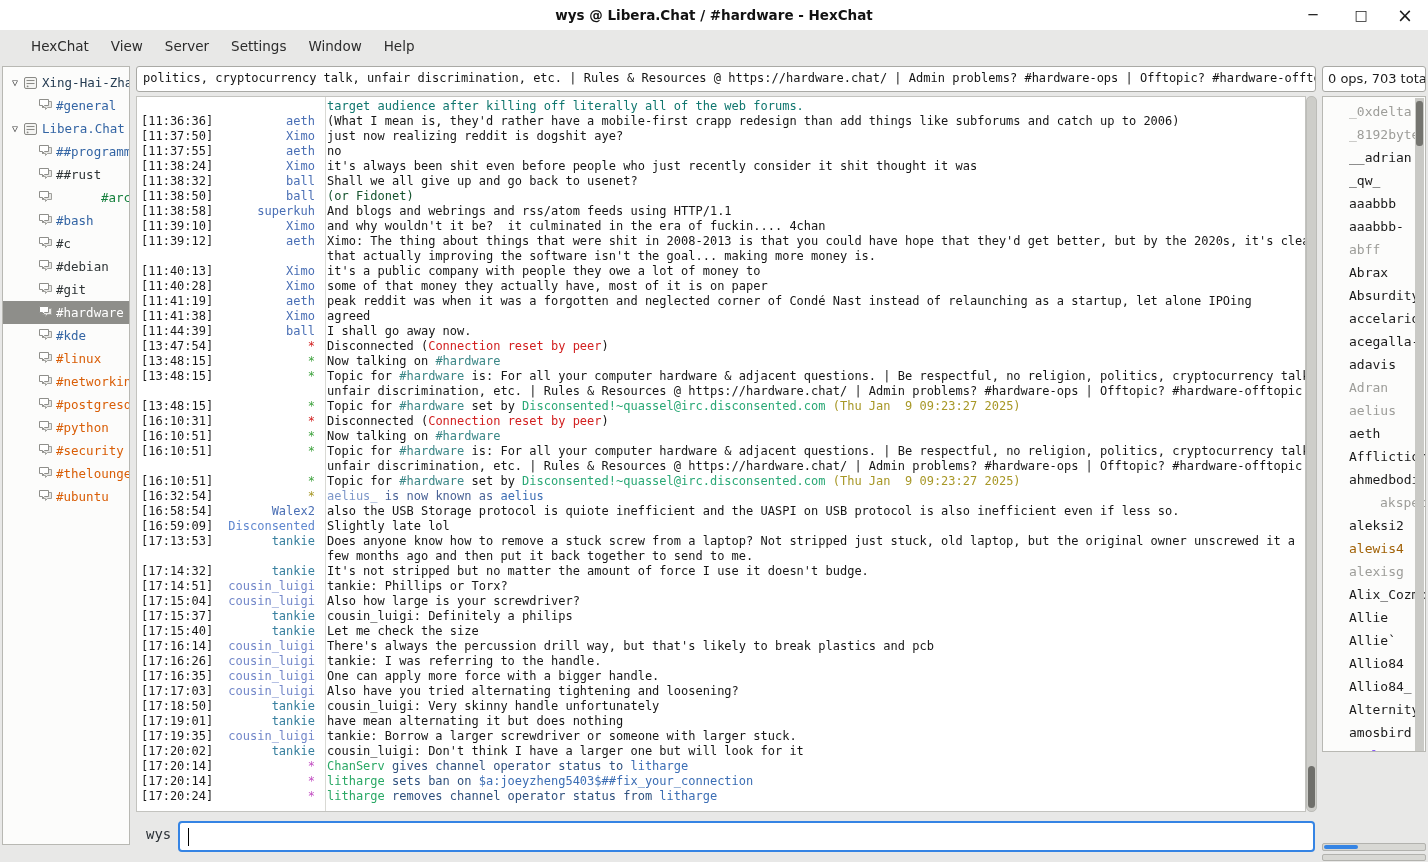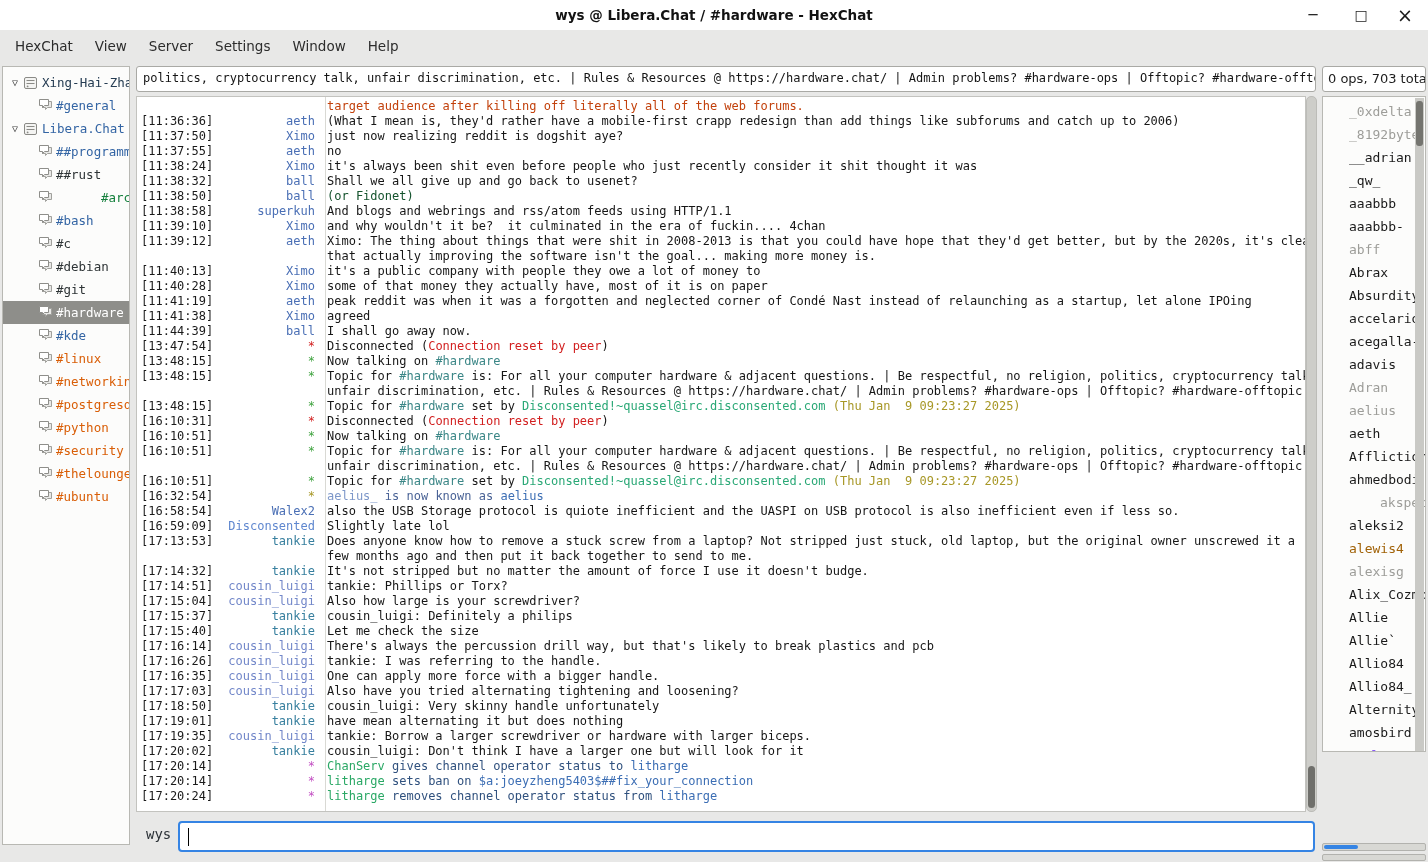--- a/index.html
+++ b/index.html
@@ -4,21 +4,21 @@
 <style>
   *{margin:0;padding:0;box-sizing:border-box}
   html,body{width:1428px;height:862px}
   body{background:#e8e8e7;font-family:"DejaVu Sans",sans-serif;position:relative;overflow:hidden}
   .titlebar{position:absolute;left:0;top:0;width:1428px;height:30px;background:#ffffff}
   .title{position:absolute;left:0;top:0;width:100%;height:30px;line-height:30px;text-align:center;font-weight:bold;font-size:13.5px;color:#121212}
   .wc{position:absolute;top:0;width:30px;height:30px;line-height:30px;text-align:center;color:#1a1a1a;cursor:default}
   .min{right:100px;font-size:15px}
   .max{right:52px;font-size:14px}
   .close{right:8px;font-size:19px}
-  .menubar{position:absolute;left:0;top:30px;width:1428px;height:32px;display:flex;align-items:center;padding-left:4px}
+  .menubar{position:absolute;left:0;top:30px;width:1428px;height:32px;display:flex;align-items:center;padding-left:20px}
   .menu-item{padding:5px 11px;font-size:13.5px;color:#2c2c2c;cursor:default}
   .tree{position:absolute;left:2px;top:66px;width:128px;height:779px;background:#fcfcfb;border:1px solid #b8b8b3;padding-top:4px;overflow:hidden}
   .trow{height:23px;display:flex;align-items:center;font-family:"DejaVu Sans Mono",monospace;font-size:12.5px;white-space:pre;overflow:hidden;padding-left:34px;cursor:default}
   .trow.srv{padding-left:4px}
   .trow.sel{background:#8e8e8a}
   .exp{width:16px;flex:none;font-size:10px;color:#3f3f3f;text-align:center}
   .ticon{width:19px;flex:none;display:flex;align-items:center}
   .tlabel{flex:1;overflow:hidden}
   .splitter{position:absolute;left:130px;top:66px;width:6px;height:779px}
   .topic{position:absolute;left:136px;top:66px;width:1180px;height:26px;background:#fff;border:1px solid #a9a9a5;border-radius:3px;font-family:"DejaVu Sans Mono",monospace;font-size:12px;line-height:23px;color:#141414;padding:0 6px;white-space:pre;overflow:hidden}
@@ -144,21 +144,21 @@
             <path d="M5.5 3.5h9v6h-4l-2 2v-2h-3z" fill="#e8e8e6" stroke="#a0a09c"></path>
             <path d="M2.5 1.5h9v6h-4l-2 2v-2h-3z" fill="#ffffff" stroke="#8e8e8a"></path>
           </svg></span><span class="tlabel" style="color: rgb(217, 94, 7);">#ubuntu</span></div>
     </div>
   <div class="splitter"></div>
 
   <div class="topic">politics, cryptocurrency talk, unfair discrimination, etc. | Rules &amp; Resources @ https://hardware.chat/ | Admin problems? #hardware-ops | Offtopic? #hardware-offtopic</div>
 
   <div class="chat">
     <div class="vsep"></div>
-  <div class="crow"><span class="ct"></span><span class="cn"></span><span class="cm"><span style="color: #c2410c;">target audience after killing off literally all of the web forums.</span></span></div>
+  <div class="crow"><span class="ct"></span><span class="cn"></span><span class="cm"><span style="color: #0f766e;">target audience after killing off literally all of the web forums.</span></span></div>
       <div class="crow"><span class="ct">[11:36:36]</span><span class="cn" style="color: rgb(74, 111, 181);">aeth</span><span class="cm"><span style="color: rgb(22, 22, 22);">(What I mean is, they'd rather have a mobile-first crapp redesign than add things like subforums and catch up to 2006)</span></span></div>
       <div class="crow"><span class="ct">[11:37:50]</span><span class="cn" style="color: rgb(74, 111, 181);">Ximo</span><span class="cm"><span style="color: rgb(22, 22, 22);">just now realizing reddit is dogshit aye?</span></span></div>
       <div class="crow"><span class="ct">[11:37:55]</span><span class="cn" style="color: rgb(74, 111, 181);">aeth</span><span class="cm"><span style="color: rgb(22, 22, 22);">no</span></span></div>
       <div class="crow"><span class="ct">[11:38:24]</span><span class="cn" style="color: rgb(74, 111, 181);">Ximo</span><span class="cm"><span style="color: rgb(22, 22, 22);">it's always been shit even before people who just recently consider it shit thought it was</span></span></div>
       <div class="crow"><span class="ct">[11:38:32]</span><span class="cn" style="color: rgb(74, 111, 181);">ball</span><span class="cm"><span style="color: rgb(22, 22, 22);">Shall we all give up and go back to usenet?</span></span></div>
       <div class="crow"><span class="ct">[11:38:50]</span><span class="cn" style="color: rgb(74, 111, 181);">ball</span><span class="cm"><span style="color: #14532d;">(or Fidonet)</span></span></div>
       <div class="crow"><span class="ct">[11:38:58]</span><span class="cn" style="color: rgb(74, 111, 181);">superkuh</span><span class="cm"><span style="color: rgb(22, 22, 22);">And blogs and webrings and rss/atom feeds using HTTP/1.1</span></span></div>
       <div class="crow"><span class="ct">[11:39:10]</span><span class="cn" style="color: rgb(74, 111, 181);">Ximo</span><span class="cm"><span style="color: rgb(22, 22, 22);">and why wouldn't it be?  it culminated in the era of fuckin.... 4chan</span></span></div>
       <div class="crow"><span class="ct">[11:39:12]</span><span class="cn" style="color: rgb(74, 111, 181);">aeth</span><span class="cm"><span style="color: rgb(22, 22, 22);">Ximo: The thing about things that were shit in 2008-2013 is that you could have hope that they'd get better, but by the 2020s, it's clear</span></span></div>
       <div class="crow"><span class="ct"></span><span class="cn"></span><span class="cm"><span style="color: rgb(22, 22, 22);">that actually improving the software isn't the goal... making more money is.</span></span></div>
@@ -186,21 +186,21 @@
       <div class="crow"><span class="ct">[17:14:51]</span><span class="cn" style="color: rgb(114, 135, 201);">cousin_luigi</span><span class="cm"><span style="color: rgb(22, 22, 22);">tankie: Phillips or Torx?</span></span></div>
       <div class="crow"><span class="ct">[17:15:04]</span><span class="cn" style="color: rgb(114, 135, 201);">cousin_luigi</span><span class="cm"><span style="color: rgb(22, 22, 22);">Also how large is your screwdriver?</span></span></div>
       <div class="crow"><span class="ct">[17:15:37]</span><span class="cn" style="color: rgb(55, 127, 158);">tankie</span><span class="cm"><span style="color: rgb(22, 22, 22);">cousin_luigi: Definitely a philips</span></span></div>
       <div class="crow"><span class="ct">[17:15:40]</span><span class="cn" style="color: rgb(55, 127, 158);">tankie</span><span class="cm"><span style="color: rgb(22, 22, 22);">Let me check the size</span></span></div>
       <div class="crow"><span class="ct">[17:16:14]</span><span class="cn" style="color: rgb(114, 135, 201);">cousin_luigi</span><span class="cm"><span style="color: rgb(22, 22, 22);">There's always the percussion drill way, but that's likely to break plastics and pcb</span></span></div>
       <div class="crow"><span class="ct">[17:16:26]</span><span class="cn" style="color: rgb(114, 135, 201);">cousin_luigi</span><span class="cm"><span style="color: rgb(22, 22, 22);">tankie: I was referring to the handle.</span></span></div>
       <div class="crow"><span class="ct">[17:16:35]</span><span class="cn" style="color: rgb(114, 135, 201);">cousin_luigi</span><span class="cm"><span style="color: rgb(22, 22, 22);">One can apply more force with a bigger handle.</span></span></div>
       <div class="crow"><span class="ct">[17:17:03]</span><span class="cn" style="color: rgb(114, 135, 201);">cousin_luigi</span><span class="cm"><span style="color: rgb(22, 22, 22);">Also have you tried alternating tightening and loosening?</span></span></div>
       <div class="crow"><span class="ct">[17:18:50]</span><span class="cn" style="color: rgb(55, 127, 158);">tankie</span><span class="cm"><span style="color: rgb(22, 22, 22);">cousin_luigi: Very skinny handle unfortunately</span></span></div>
       <div class="crow"><span class="ct">[17:19:01]</span><span class="cn" style="color: rgb(55, 127, 158);">tankie</span><span class="cm"><span style="color: rgb(22, 22, 22);">have mean alternating it but does nothing</span></span></div>
-      <div class="crow"><span class="ct">[17:19:35]</span><span class="cn" style="color: rgb(114, 135, 201);">cousin_luigi</span><span class="cm"><span style="color: rgb(22, 22, 22);">tankie: Borrow a larger screwdriver or hardware with larger biceps.</span></span></div>
+      <div class="crow"><span class="ct">[17:19:35]</span><span class="cn" style="color: rgb(114, 135, 201);">cousin_luigi</span><span class="cm"><span style="color: rgb(22, 22, 22);">tankie: Borrow a larger screwdriver or someone with larger stuck.</span></span></div>
       <div class="crow"><span class="ct">[17:20:02]</span><span class="cn" style="color: rgb(55, 127, 158);">tankie</span><span class="cm"><span style="color: rgb(22, 22, 22);">cousin_luigi: Don't think I have a larger one but will look for it</span></span></div>
       <div class="crow"><span class="ct">[17:20:14]</span><span class="cn" style="color: rgb(194, 79, 194);">*</span><span class="cm"><span style="color: rgb(42, 168, 101);">ChanServ</span><span style="color: rgb(48, 81, 126);"> gives channel operator status to </span><span style="color: rgb(60, 110, 180);">litharge</span></span></div>
       <div class="crow"><span class="ct">[17:20:14]</span><span class="cn" style="color: rgb(194, 79, 194);">*</span><span class="cm"><span style="color: rgb(42, 168, 101);">litharge</span><span style="color: rgb(48, 81, 126);"> sets ban on </span><span style="color: rgb(60, 110, 180);">$a:joeyzheng5403$##fix_your_connection</span></span></div>
       <div class="crow"><span class="ct">[17:20:24]</span><span class="cn" style="color: rgb(194, 79, 194);">*</span><span class="cm"><span style="color: rgb(42, 168, 101);">litharge</span><span style="color: rgb(48, 81, 126);"> removes channel operator status from </span><span style="color: rgb(60, 110, 180);">litharge</span></span></div>
     </div>
   <div class="chatscroll">
     <div class="cthumb"></div>
   </div>
 
   <div class="ops">0 ops, 703 total</div>

